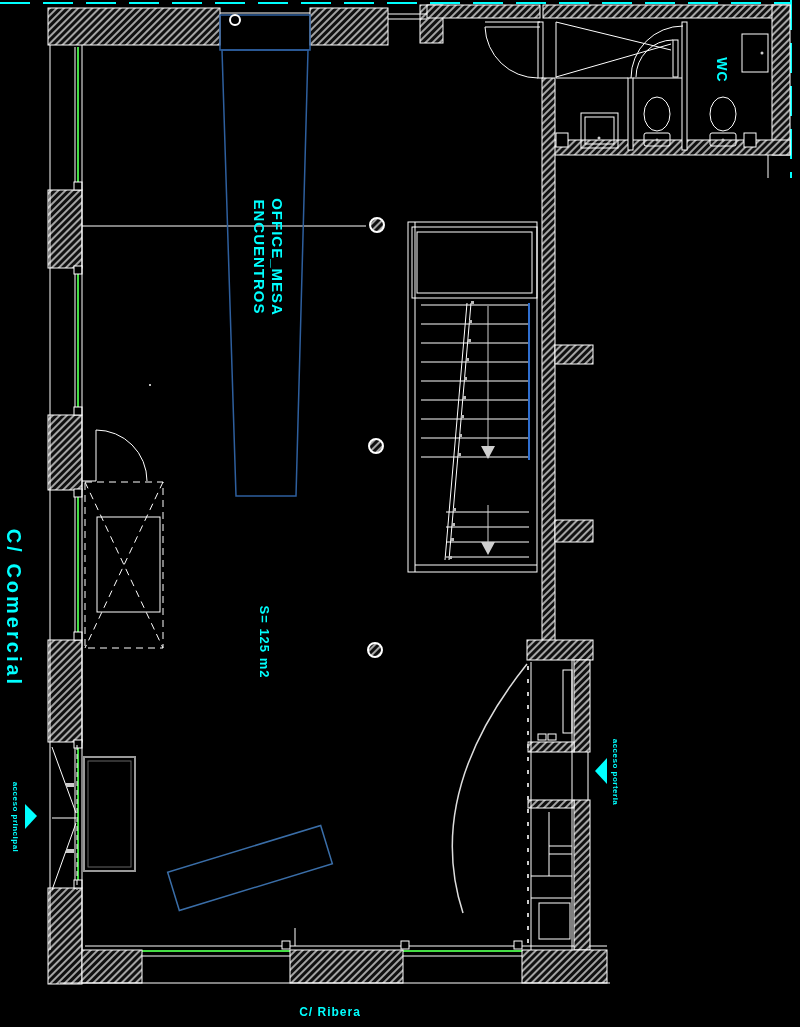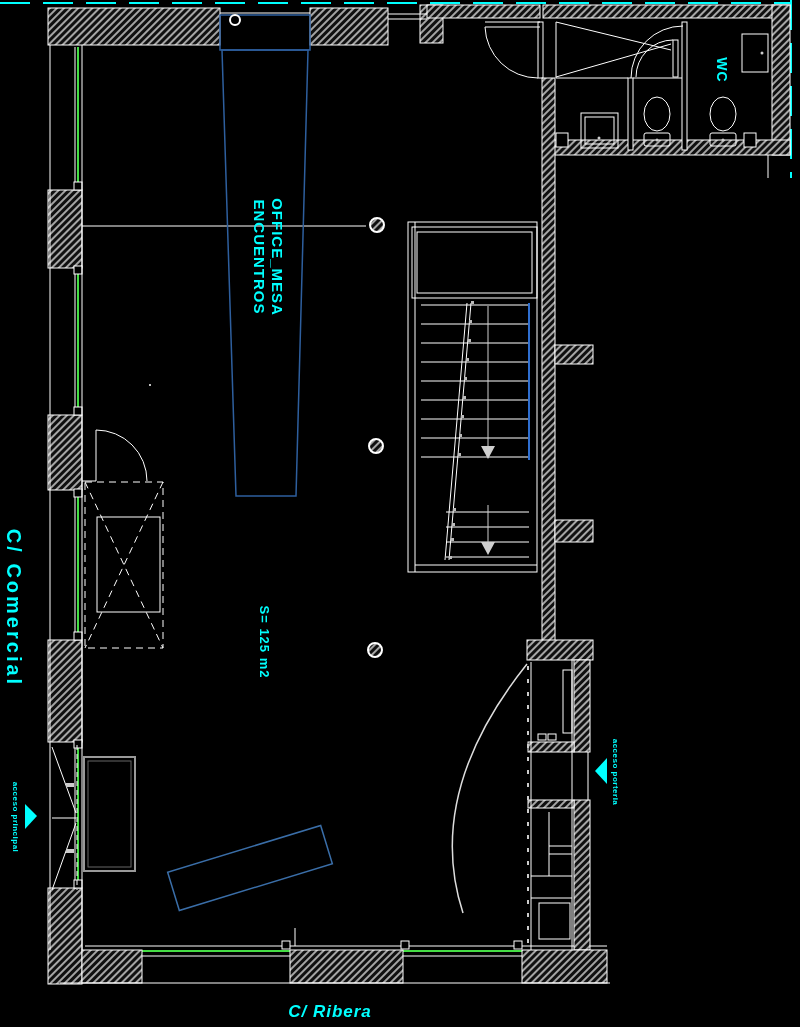--- a/index.html
+++ b/index.html
@@ -3,21 +3,21 @@
 <meta charset="utf-8">
 <style>
   html,body{margin:0;padding:0;background:#000;}
   #plan{position:relative;width:800px;height:1027px;background:#000;overflow:hidden;
         font-family:"Liberation Sans", sans-serif;}
   svg{position:absolute;left:0;top:0;}
   .lbl{position:absolute;color:#00ffff;font-weight:bold;white-space:nowrap;
        transform:translate(-50%,-50%);z-index:5;}
   .rot{transform:translate(-50%,-50%) rotate(90deg);}
   .street-left{font-size:20px;letter-spacing:3px;}
-  .street-bottom{font-size:17px;letter-spacing:1px;font-style:italic;}
+  .street-bottom{font-size:12px;letter-spacing:1px;}
   .wc-lbl{font-size:14px;letter-spacing:1px;}
   .table-lbl{font-size:15px;letter-spacing:1px;line-height:18px;text-align:center;}
   .area-lbl{font-size:13px;font-weight:600;letter-spacing:1px;}
   .access-lbl{font-size:8px;letter-spacing:0.5px;}
 </style>
 </head>
 <body>
 
 <div id="plan">
 

